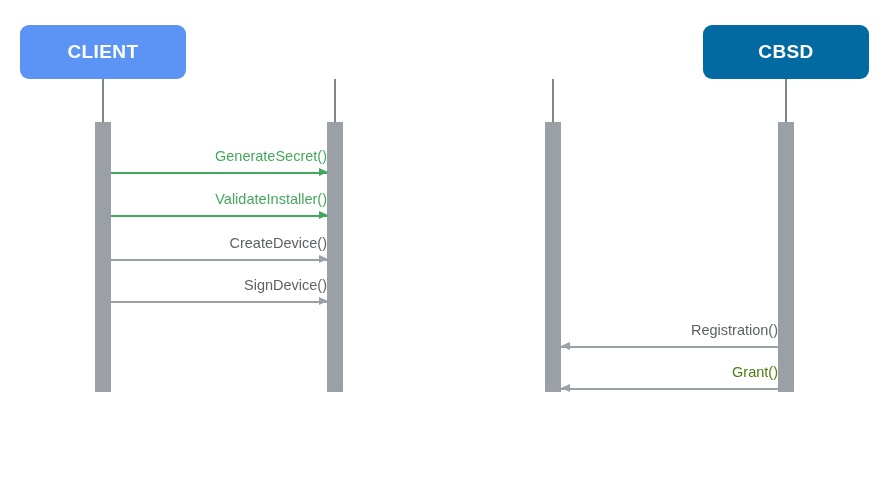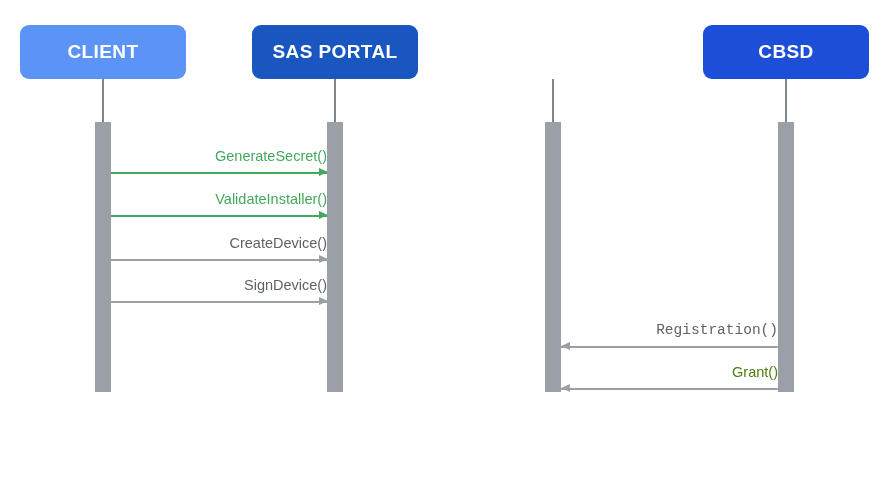--- a/index.html
+++ b/index.html
@@ -68,30 +68,27 @@
 <body>
 
 <div id="diagram-root">
 
   <div class="actor-box" style="left:20px; top:25px; width:166px; height:54px; background:#5b94f5;">
     <span class="actor-label">CLIENT</span>
   </div>
   <div class="lifeline" style="left:102.2px; top:79px; height:44px;"></div>
   <div class="activation" style="left:95px; top:122px; height:348px;"></div>
 
-  <div class="actor-box" style="left:252px; top:25px; width:166px; height:54px; background:#1a56c0;">
-    <span class="actor-label">SAS PORTAL</span>
-  </div>
   <div class="lifeline" style="left:334.2px; top:79px; height:44px;"></div>
   <div class="activation" style="left:327px; top:122px; height:348px;"></div>
 
   <div class="lifeline" style="left:552.2px; top:79px; height:44px;"></div>
   <div class="activation" style="left:545px; top:122px; height:348px;"></div>
 
-  <div class="actor-box" style="left:703px; top:25px; width:166px; height:54px; background:#1d4ed8;">
+  <div class="actor-box" style="left:703px; top:25px; width:166px; height:54px; background:#0369a1;">
     <span class="actor-label">CBSD</span>
   </div>
   <div class="lifeline" style="left:785.2px; top:79px; height:44px;"></div>
   <div class="activation" style="left:778px; top:122px; height:348px;"></div>
 
   <div class="msg-label" style="left:111px; top:148px; width:216px; color:#44a85c;">GenerateSecret()</div>
   <div class="msg-line" style="left:111px; top:172px; width:216px; background:#44a85c;"></div>
   <div class="arrowhead arrow-right" style="left:319px; top:168.3px; border-left:9px solid #44a85c;"></div>
 
   <div class="msg-label" style="left:111px; top:191px; width:216px; color:#44a85c;">ValidateInstaller()</div>
@@ -99,21 +96,21 @@
   <div class="arrowhead arrow-right" style="left:319px; top:211.3px; border-left:9px solid #44a85c;"></div>
 
   <div class="msg-label" style="left:111px; top:235px; width:216px; color:#5f6368;">CreateDevice()</div>
   <div class="msg-line" style="left:111px; top:259px; width:216px; background:#9aa0a6;"></div>
   <div class="arrowhead arrow-right" style="left:319px; top:255.3px; border-left:9px solid #9aa0a6;"></div>
 
   <div class="msg-label" style="left:111px; top:277px; width:216px; color:#5f6368;">SignDevice()</div>
   <div class="msg-line" style="left:111px; top:301px; width:216px; background:#9aa0a6;"></div>
   <div class="arrowhead arrow-right" style="left:319px; top:297.3px; border-left:9px solid #9aa0a6;"></div>
 
-  <div class="msg-label" style="left:561px; top:322px; width:217px; color:#5f6368;font-family:Liberation Mono, monospace;">Registration()</div>
+  <div class="msg-label" style="left:561px; top:322px; width:217px; color:#5f6368;">Registration()</div>
   <div class="msg-line" style="left:561px; top:346px; width:217px; background:#9aa0a6;"></div>
   <div class="arrowhead arrow-left" style="left:561px; top:342.3px; border-right:9px solid #9aa0a6;"></div>
 
   <div class="msg-label" style="left:561px; top:364px; width:217px; color:#4d7c0f;">Grant()</div>
   <div class="msg-line" style="left:561px; top:388px; width:217px; background:#9aa0a6;"></div>
   <div class="arrowhead arrow-left" style="left:561px; top:384.3px; border-right:9px solid #9aa0a6;"></div>
 
 </div>
 
 </body></html>

